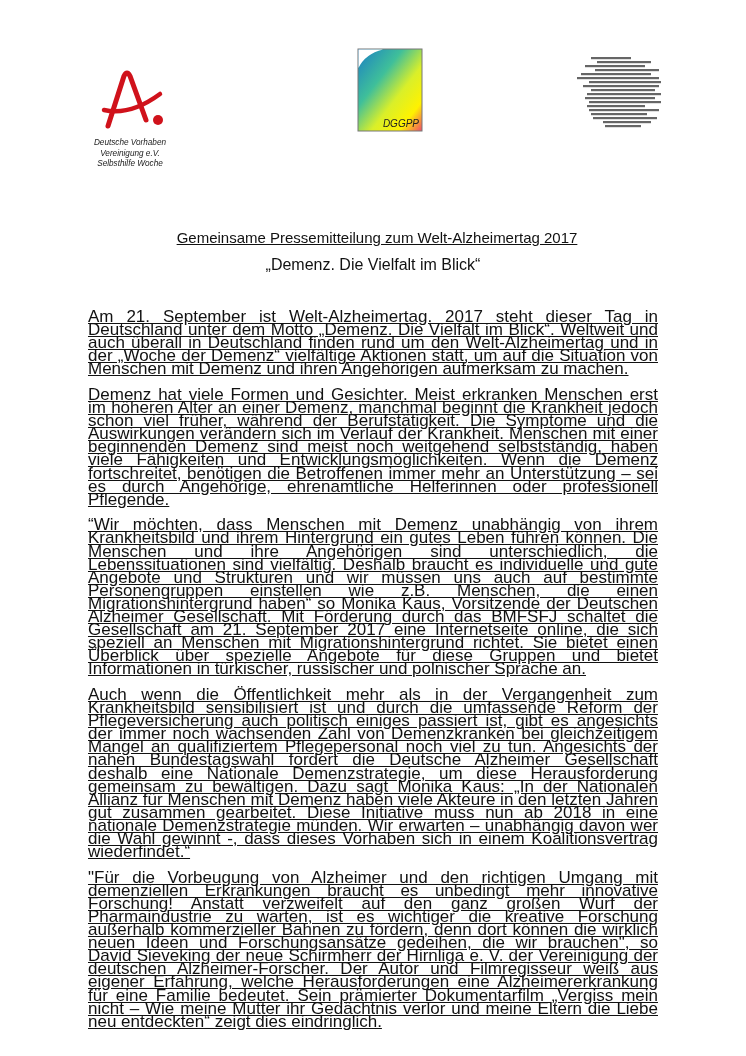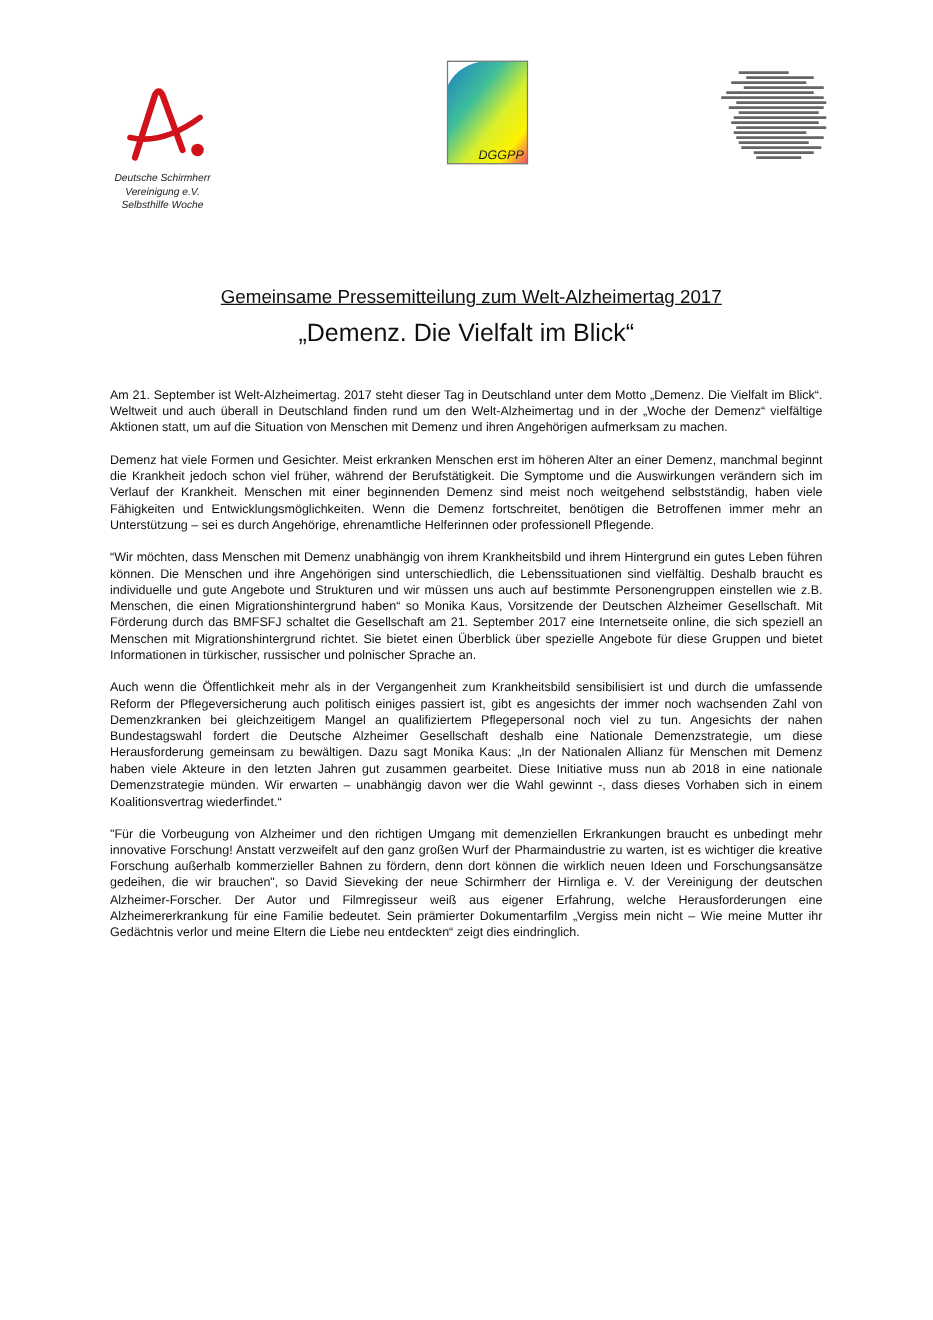--- a/index.html
+++ b/index.html
@@ -6,35 +6,35 @@
     body { width: 746px; height: 1056px; position: relative; overflow: hidden;
            font-family: "Liberation Sans", sans-serif; color: #111; }
     .logo-block { position: absolute; text-align: center; font-size: 8.2px; line-height: 10.5px; color: #222; font-style: italic; }
     .logo-block .cap span { display: block; }
     #logo-dalzg { left: 60px; top: 60px; width: 140px; }
     #logo-dggpp { left: 320px; top: 48px; width: 140px; }
     #logo-hirnliga { left: 555px; top: 55px; width: 130px; }
     .subtitle { position: absolute; left: 4px; width: 746px; top: 229px; text-align: center;
                 font-size: 15px; text-decoration: underline; }
     .title { position: absolute; left: 0; width: 746px; top: 256px; text-align: center;
-             font-size: 20px; }
+             font-size: 16px; }
     .body { position: absolute; left: 88px; width: 570px; top: 310px; }
-    .body p { margin: 0 0 12.5px 0; font-size: 10px; line-height: 13.1px; text-align: justify; }
+    .body p { margin: 0 0 12.5px 0; font-size: 17px; line-height: 13.1px; text-align: justify; text-decoration: underline; }
   </style>
 </head>
 <body>
 
 <div class="logo-block" id="logo-dalzg">
   <svg width="80" height="60" viewBox="0 0 80 60" style="display:block;margin:10px auto 8px auto;">
     <path d="M18 56 L34 6 Q37 0 40 6 L56 50" fill="none" stroke="#d0121b" stroke-width="5" stroke-linecap="round"></path>
     <path d="M14 40 Q40 46 70 24" fill="none" stroke="#d0121b" stroke-width="4.5" stroke-linecap="round"></path>
     <circle cx="68" cy="50" r="5" fill="#d0121b"></circle>
   </svg>
   <div class="cap">
-    <span>Deutsche Schirmherr</span>
+    <span>Deutsche Vorhaben</span>
     <span>Vereinigung e.V.</span>
     <span>Selbsthilfe Woche</span>
   </div>
 </div>
 
 <div class="logo-block" id="logo-dggpp">
   <svg width="66" height="84" viewBox="0 0 66 84" style="display:block;margin:0 auto 10px auto;">
     <defs>
       <linearGradient id="dg" x1="0" y1="0" x2="1" y2="1">
         <stop offset="0" stop-color="#1b7fc4"></stop>

